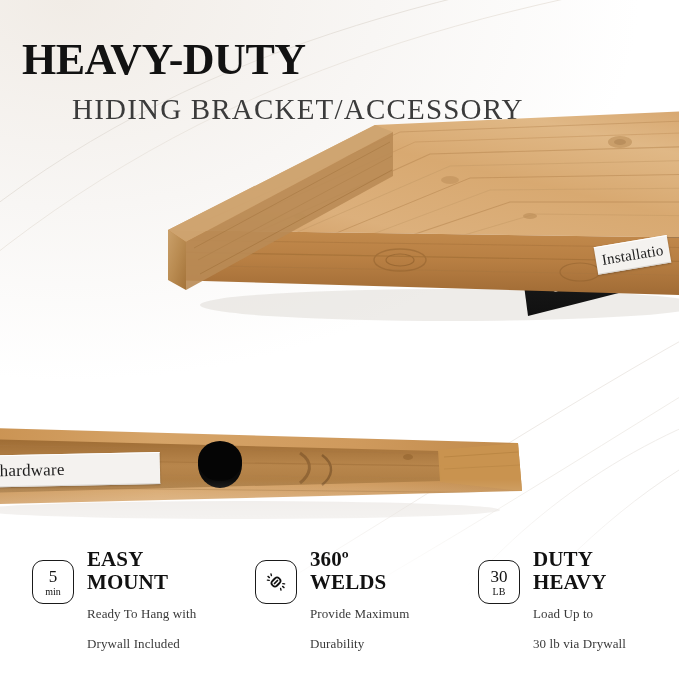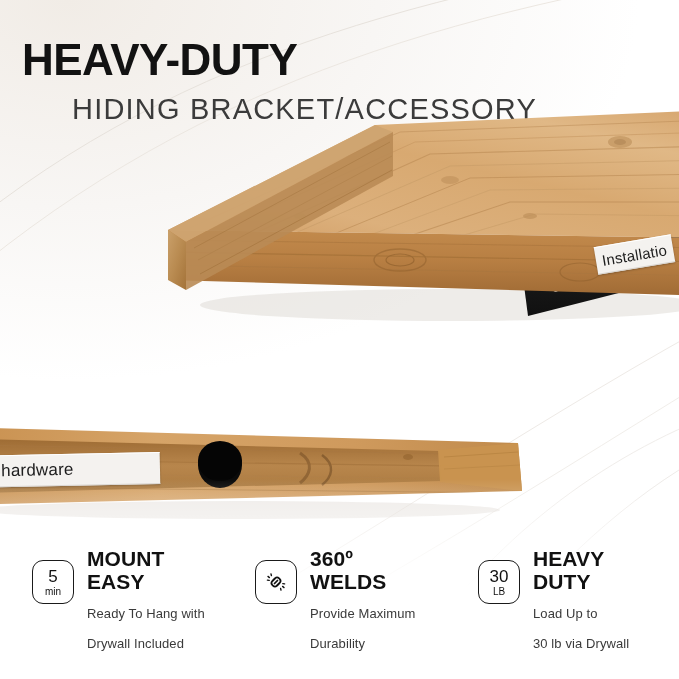--- a/index.html
+++ b/index.html
@@ -1,21 +1,21 @@
 <!DOCTYPE html>
 <html><head>
 <meta charset="utf-8">
 <style>
   html,body{margin:0;padding:0;}
   body{
     width:679px;height:679px;overflow:hidden;
     font-family:"Liberation Sans", sans-serif;
     background:#ffffff;
   }
-  #stage{position:relative;width:679px;height:679px;overflow:hidden;background:#f0abfc;}
+  #stage{position:relative;width:679px;height:679px;overflow:hidden;background:#f0abfc;font-family:Liberation Serif, serif;}
 
   
   .bg-base{position:absolute;inset:0;
     background:
       radial-gradient(120% 80% at 10% 0%, #f1ece6 0%, #f8f6f4 38%, #ffffff 70%),
       linear-gradient(160deg,#f6f3ef 0%,#ffffff 45%,#fbfbfb 100%);
   }
   .bg-arcs{position:absolute;inset:0;}
   .bg-arcs svg{width:100%;height:100%;display:block;}
   .bg-bottomfade{position:absolute;left:0;right:0;bottom:0;height:200px;
@@ -253,22 +253,22 @@
   <div class="bg-bottomfade"></div>
 
   <div class="features">
 
     <div class="feature feat-1">
       <div class="badge">
         <span class="badge-main">5</span>
         <span class="badge-sub">min</span>
       </div>
       <div class="feat-text">
+        <div class="feat-title">EASY</div>
         <div class="feat-title">MOUNT</div>
-        <div class="feat-title">EASY</div>
         <div class="feat-desc">Ready To Hang with</div>
         <div class="feat-desc">Drywall Included</div>
       </div>
     </div>
 
     <div class="feature feat-2">
       <div class="badge">
         <span>
           <svg width="24" height="24" viewBox="0 0 24 24" fill="none" stroke="#111" stroke-width="1.7" stroke-linecap="round">
             <path d="M10.5 13.5 L13.5 10.5"></path>
@@ -290,21 +290,21 @@
         <div class="feat-desc">Durability</div>
       </div>
     </div>
 
     <div class="feature feat-3">
       <div class="badge">
         <span class="badge-main">30</span>
         <span class="badge-sub">LB</span>
       </div>
       <div class="feat-text">
+        <div class="feat-title">DUTY</div>
         <div class="feat-title">HEAVY</div>
-        <div class="feat-title">DUTY</div>
         <div class="feat-desc">Load Up to</div>
         <div class="feat-desc">30 lb via Drywall</div>
       </div>
     </div>
 
   </div>
 </div>
 
 </body></html>

